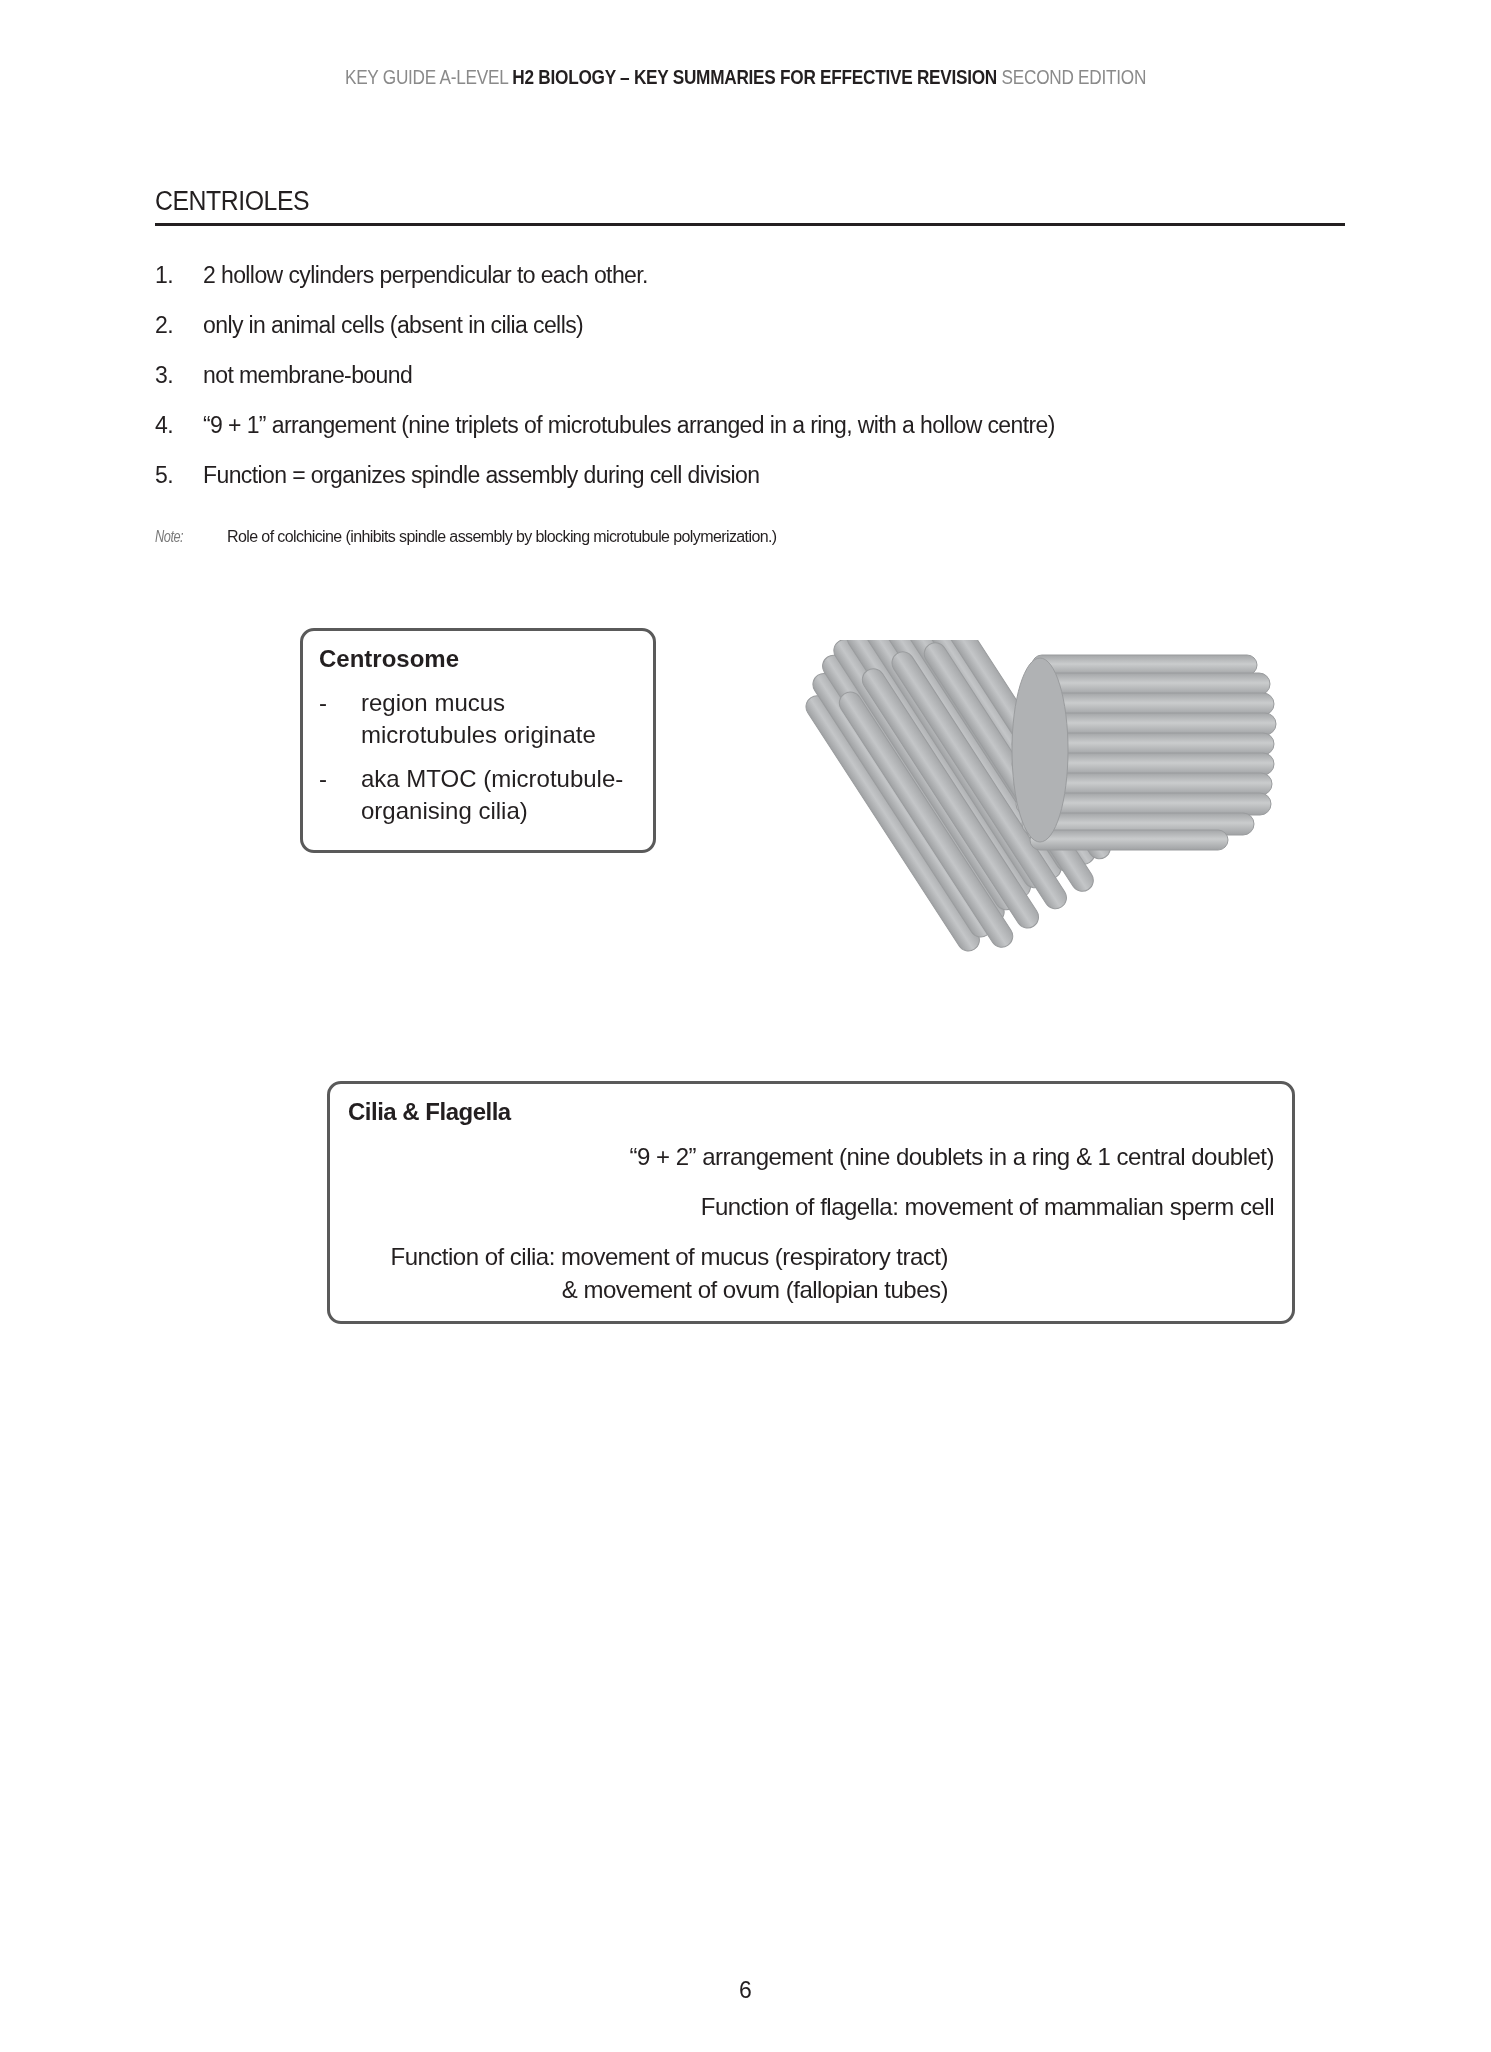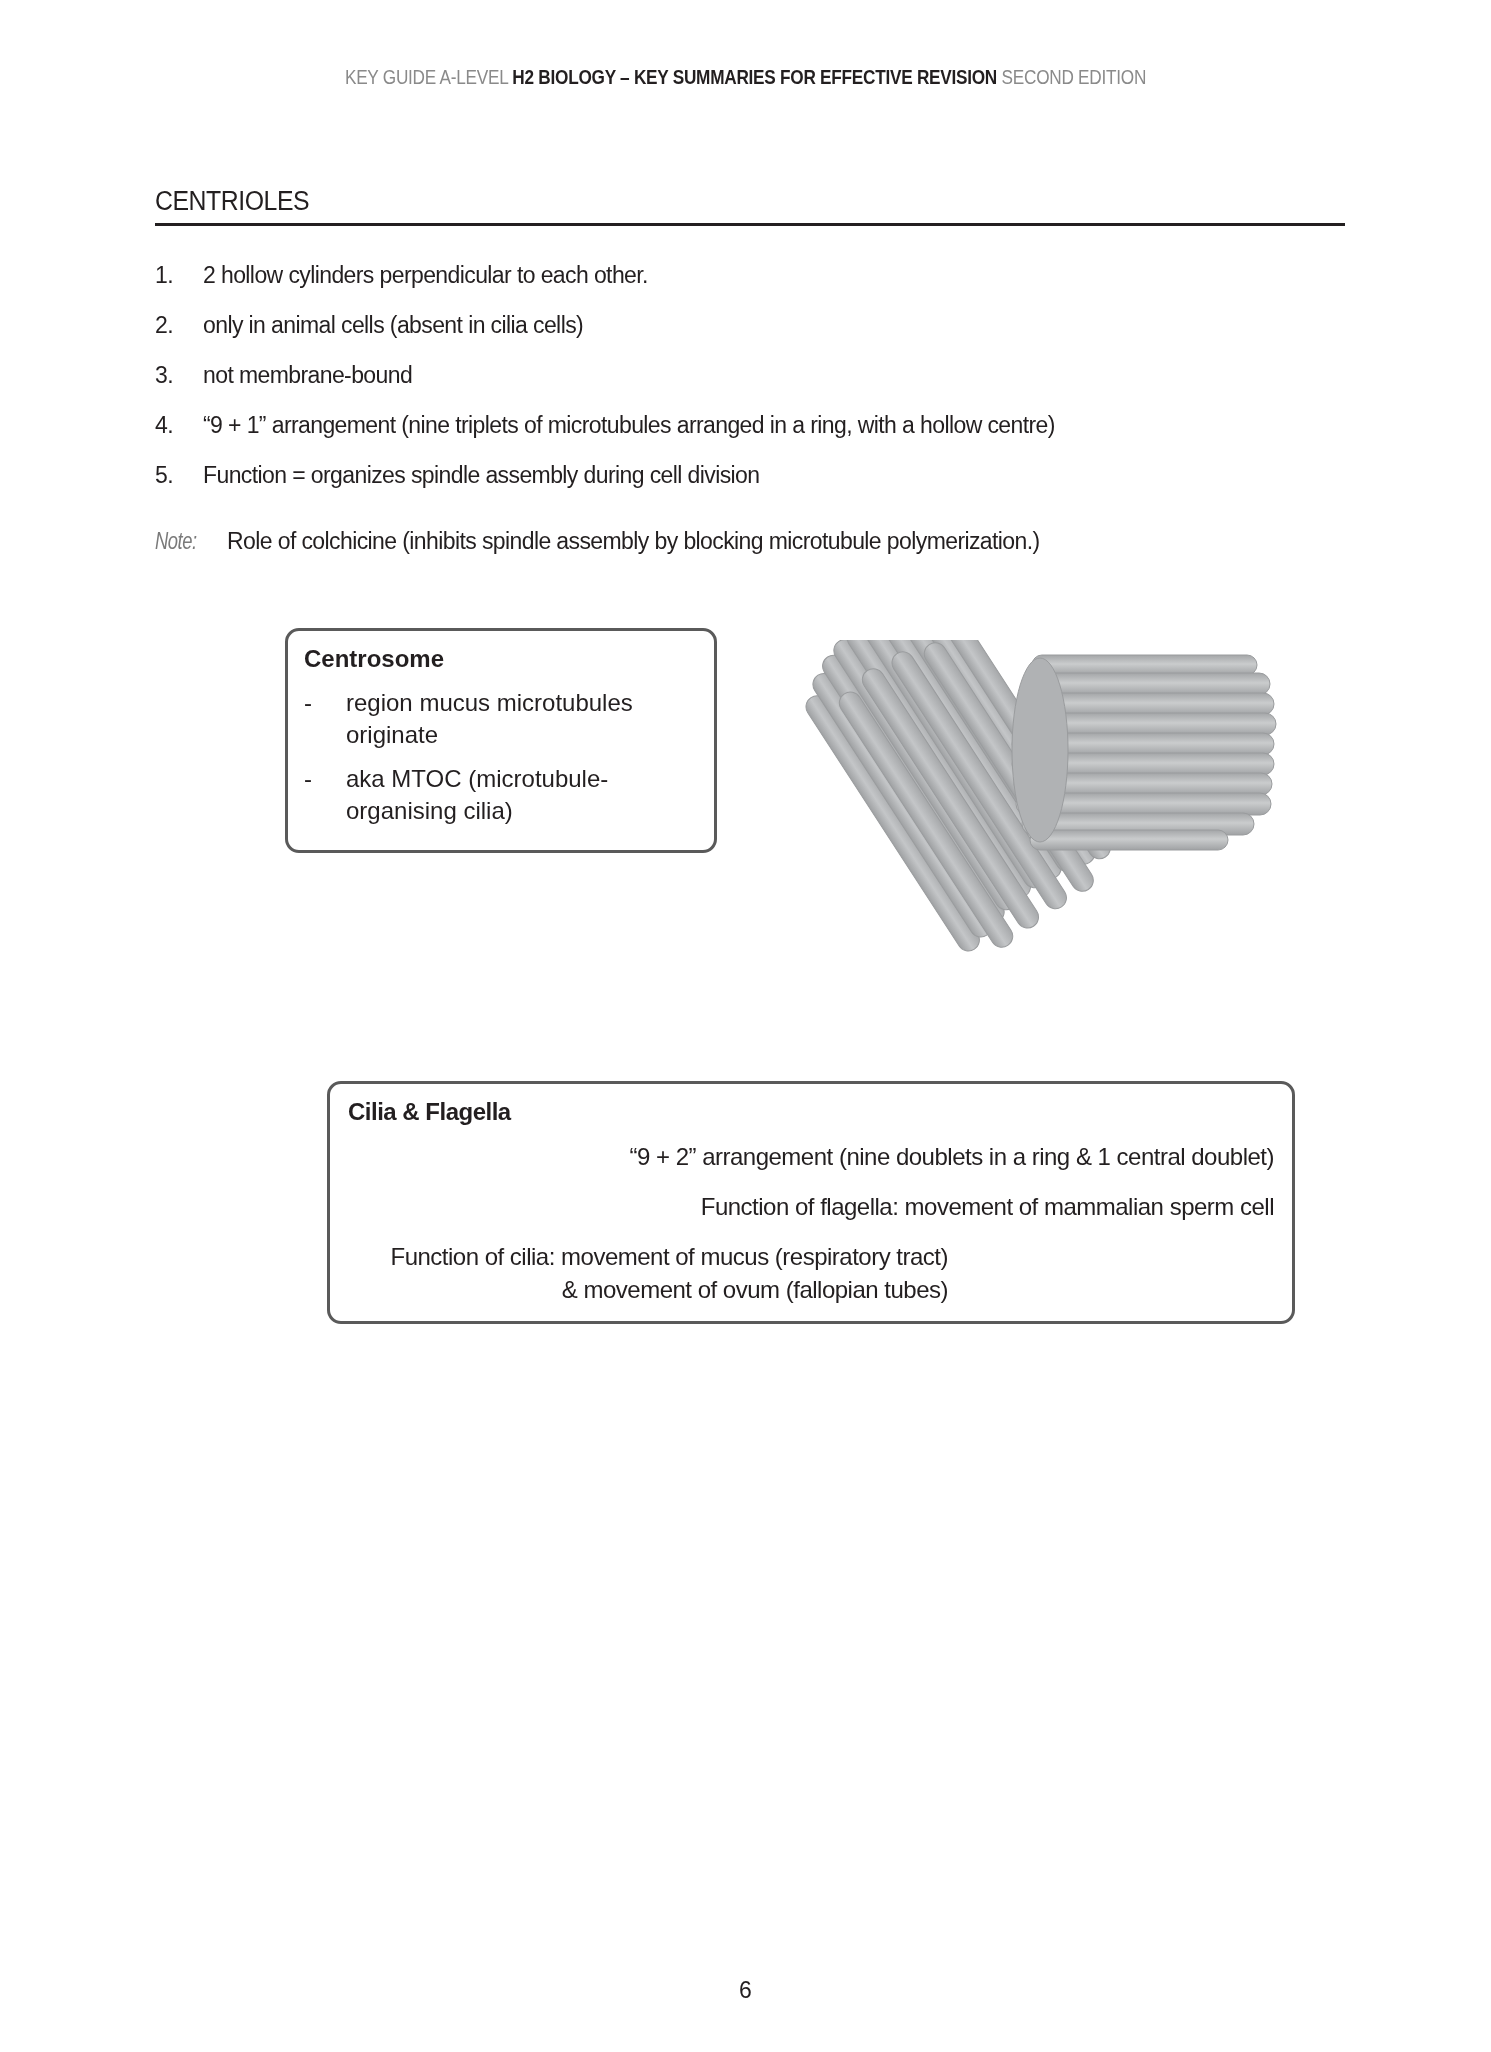--- a/index.html
+++ b/index.html
@@ -10,24 +10,24 @@
          transform:scaleX(0.86); transform-origin:center; white-space:nowrap; }
   .running-header .light { color:#8a8a8a; font-weight:normal; }
   .running-header .bold { color:#231f20; font-weight:bold; }
   .section-title { position:absolute; left:155px; top:186px; font-size:27px; font-weight:normal;
          letter-spacing:-0.5px; transform:scaleX(0.92); transform-origin:left; margin:0; }
   .section-rule { position:absolute; left:155px; top:223px; width:1190px; height:3px; background:#231f20; }
   .list { position:absolute; left:155px; top:262px; margin:0; padding:0; list-style:none;
           font-size:23px; letter-spacing:-0.6px; }
   .list li { height:50px; display:flex; white-space:nowrap; }
   .list .num { width:48px; }
-  .note { position:absolute; left:155px; top:528px; font-size:23px; letter-spacing:-0.6px; display:flex; white-space:nowrap;align-items:center; }
+  .note { position:absolute; left:155px; top:528px; font-size:16px; letter-spacing:-0.6px; display:flex; white-space:nowrap;align-items:center; }
   .note .label { width:72px; color:#7a7a7a; font-style:italic; transform:scaleX(0.8); transform-origin:left; }
   .box { position:absolute; border:3px solid #5a5a5a; border-radius:14px; background:#fff; box-sizing:border-box; }
-  .centrosome { left:285px; top:628px; width:432px; height:225px; padding:14px 16px 0 16px; font-size:24px; }
+  .centrosome { left:300px; top:628px; width:356px; height:225px; padding:14px 16px 0 16px; font-size:24px; }
   .centrosome .title { font-weight:bold; font-size:24px; margin-bottom:14px; }
   .centrosome .item { display:flex; line-height:32px; margin-bottom:12px; }
   .centrosome .dash { width:42px; flex:none; }
   .cilia { left:327px; top:1081px; width:968px; height:243px; padding:14px 18px 0 18px; font-size:24px; letter-spacing:-0.5px; }
   .cilia .title { font-weight:bold; margin-bottom:14px; }
   .cilia .item { padding-left:40px; line-height:33px; margin-bottom:17px;text-align:right; }
   .figure { position:absolute; left:750px; top:640px; width:570px; height:390px; }
   .page-number { position:absolute; top:1977px; left:0; width:1491px; text-align:center; font-size:23px; }
 </style>
 </head>

